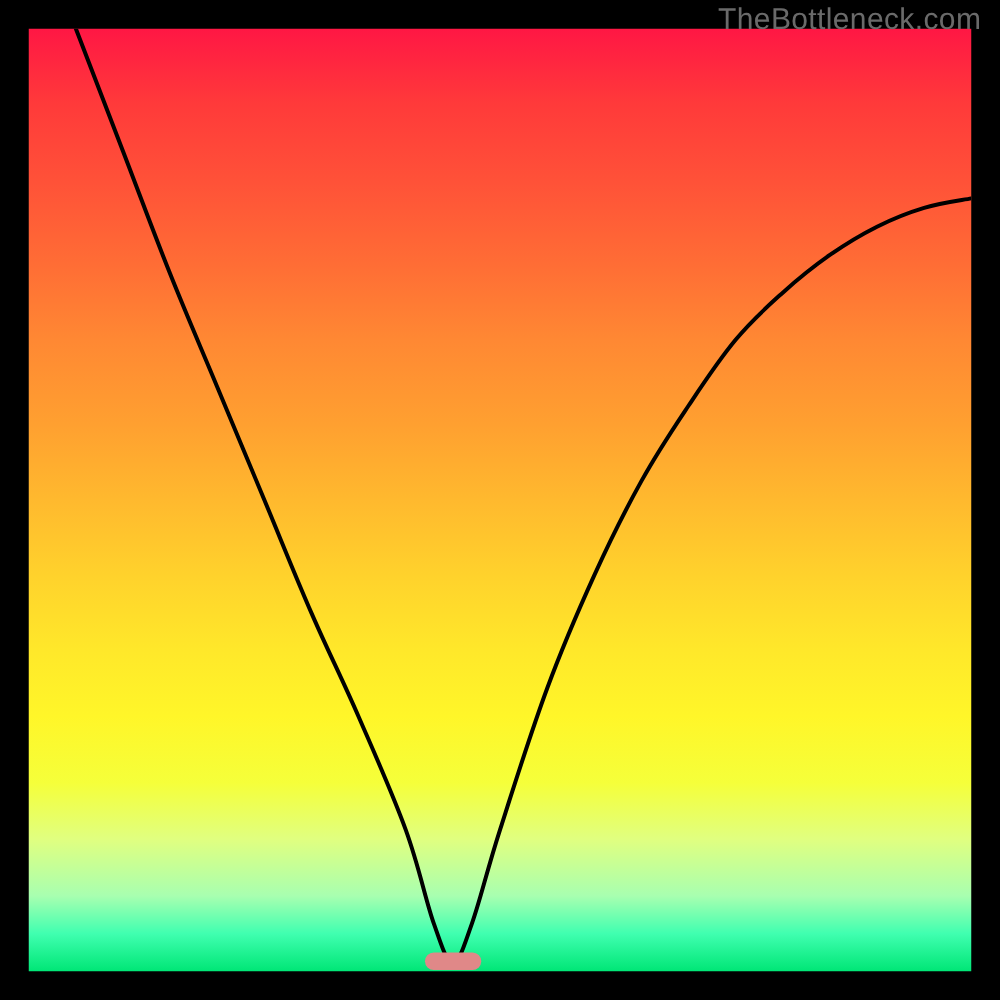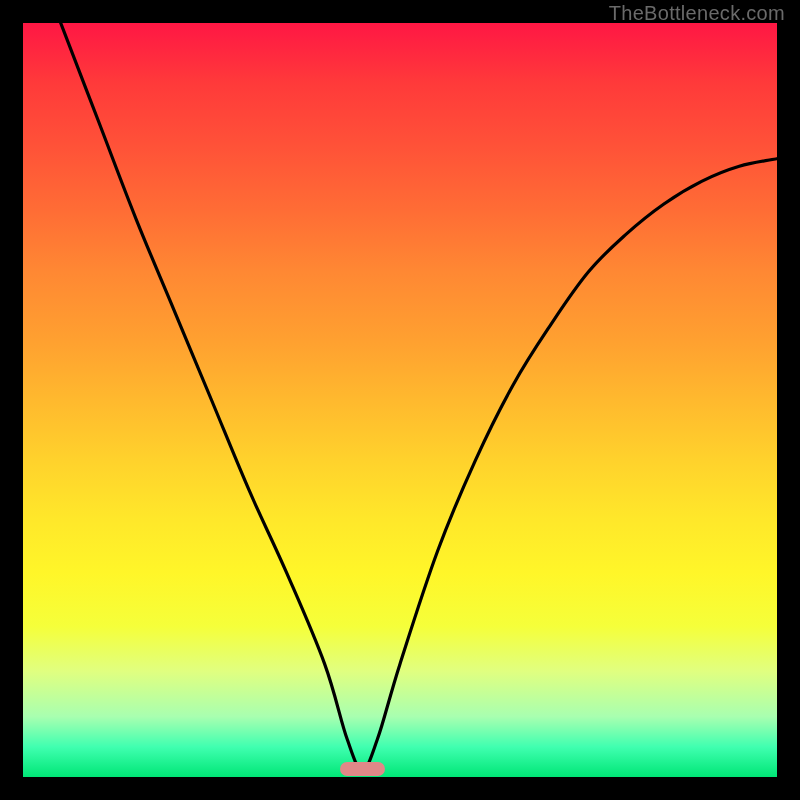--- a/index.html
+++ b/index.html
@@ -39,21 +39,21 @@
       #40ffb0 96%,
       #00e676 100%
     );
   }
   .watermark {
     position: absolute;
     top: 2px;
     right: 15px;
     color: #6a6a6a;
     font-family: Arial, Helvetica, sans-serif;
-    font-size: 20px;
+    font-size: 24px;
     font-weight: 500;
     letter-spacing: 0.3px;
     z-index: 10;
   }
   .curve-svg {
     position: absolute;
     left: 0;
     top: 0;
     width: 754px;
     height: 754px;

